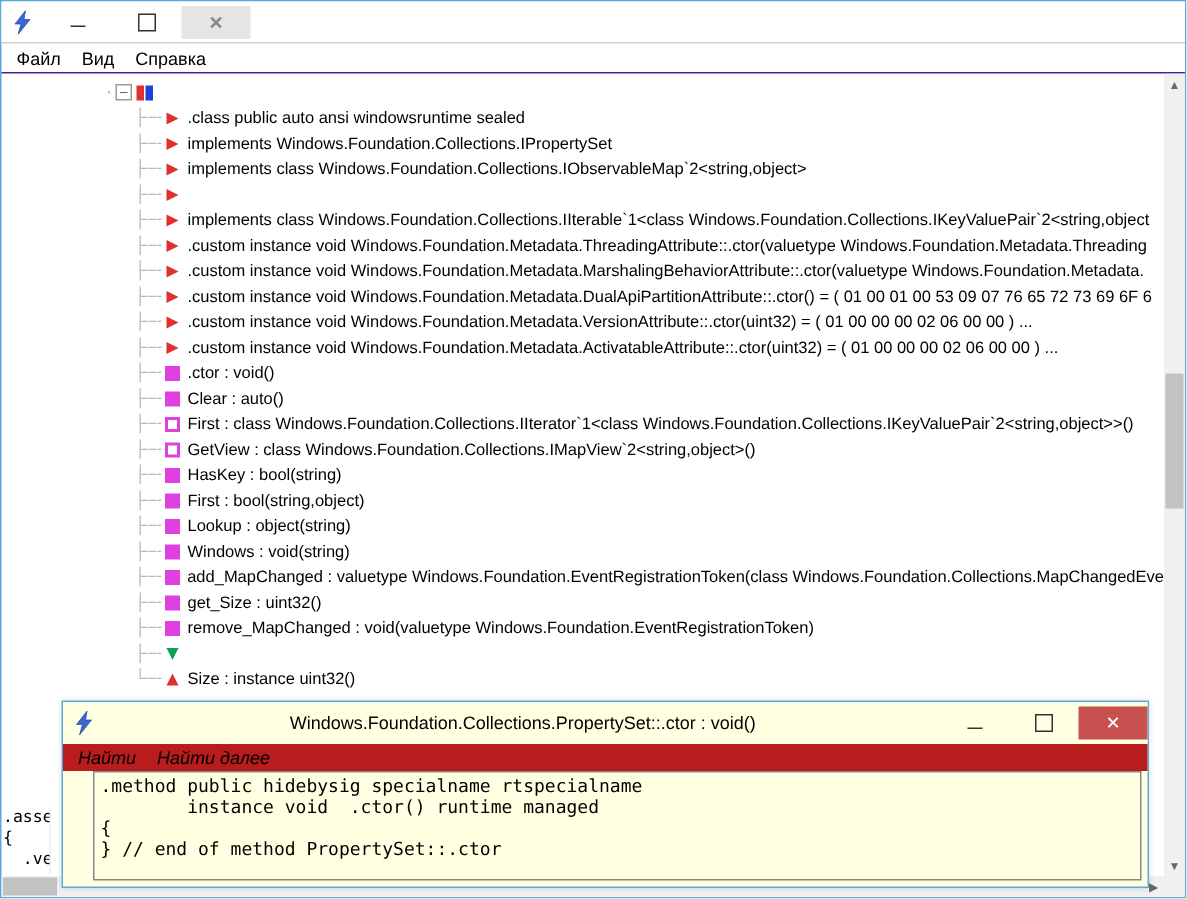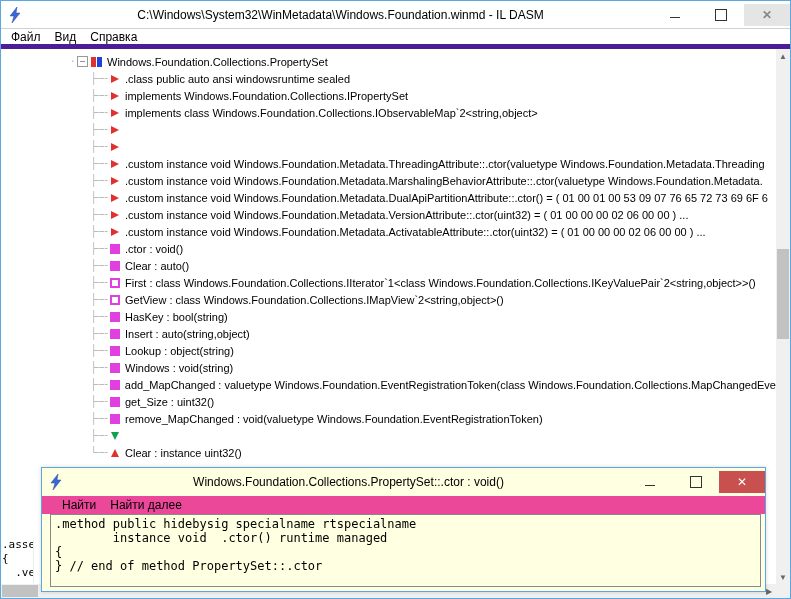--- a/index.html
+++ b/index.html
@@ -10,21 +10,21 @@
   .titlebar { height: 28px; background: #fff; display: flex; align-items: center; border-bottom: 1px solid #d0d0d0; }
   .titlebar .icon-slot { width: 28px; display: flex; justify-content: center; }
   .titlebar .title { flex: 1; text-align: center; font-size: 12px; color: #000; }
   .win-btns { display: flex; }
   .win-btn { width: 46px; height: 22px; display: flex; align-items: center; justify-content: center; font-size: 12px; color: #555; }
   .win-btn.min::before { content: ""; width: 10px; height: 1px; background: #333; position: relative; top: 3px; }
   .win-btn.max::before { content: ""; width: 10px; height: 10px; border: 1px solid #333; }
   .win-btn.close { background: #e5e5e5; color: #888; font-weight: bold; }
   .win-btn.close::before { content: "✕"; font-size: 12px; }
 
-  .menubar { height: 20px; display: flex; align-items: center; padding-left: 10px; gap: 14px; font-size: 12px; color: #000; border-bottom: 5px solid #4c1d95; }
+  .menubar { height: 20px; display: flex; align-items: center; padding-left: 10px; gap: 14px; font-size: 12px; color: #000; border-bottom: 1px solid #4c1d95; }
 
   .content { flex: 1; overflow: hidden; position: relative; }
   .tree-area { position: absolute; left: 0; right: 14px; top: 0; bottom: 14px; overflow: hidden; padding-top: 4px; }
   .vscroll { position: absolute; right: 0; top: 0; bottom: 14px; width: 14px; background: #f0f0f0; }
   .vscroll .thumb { position: absolute; left: 1px; right: 1px; top: 200px; height: 90px; background: #c2c2c2; }
   .vscroll .arr { position: absolute; left: 0; right: 0; height: 14px; display: flex; align-items: center; justify-content: center; font-size: 8px; color: #666; }
   .vscroll .arr.up { top: 0; } .vscroll .arr.dn { bottom: 0; }
   .hscroll { position: absolute; left: 0; right: 14px; bottom: 0; height: 14px; background: #f0f0f0; }
   .hscroll .thumb { position: absolute; top: 1px; bottom: 1px; left: 1px; width: 36px; background: #c2c2c2; }
   .hscroll .arr { position: absolute; top: 0; bottom: 0; width: 14px; display: flex; align-items: center; justify-content: center; font-size: 8px; color: #666; }
@@ -50,36 +50,35 @@
   .il-window { position: absolute; left: 41px; top: 467px; width: 725px; height: 125px; background: #ffffe1; border: 1px solid #5aa8e0; display: flex; flex-direction: column; box-shadow: 0 0 4px rgba(0,0,0,.15); }
   .il-titlebar { height: 28px; background: #ffffe1; display: flex; align-items: center; }
   .il-titlebar .icon-slot { width: 28px; display: flex; justify-content: center; }
   .il-titlebar .title { flex: 1; text-align: center; font-size: 12px; color: #000; }
   .il-btns { display: flex; }
   .il-btn { width: 46px; height: 22px; display: flex; align-items: center; justify-content: center; }
   .il-btn.min::before { content: ""; width: 10px; height: 1px; background: #333; position: relative; top: 3px; }
   .il-btn.max::before { content: ""; width: 10px; height: 10px; border: 1px solid #333; }
   .il-btn.close { background: #c8504f; color: #fff; }
   .il-btn.close::before { content: "✕"; font-size: 12px; color: #fff; }
-  .il-menubar { height: 18px; display: flex; align-items: center; padding-left: 20px; gap: 14px; font-size: 12px; color: #000; background: #ec4899; }
-  .il-body { flex: 1; margin: 0 4px 4px 8px; border: 1px solid #888; background: #ffffe1; font-family: Consolas, monospace; font-size: 12px; color: #000; white-space: pre; padding: 2px 4px; overflow: auto; }
+  .il-menubar { height: 18px; display: flex; align-items: center; padding-left: 10px; gap: 14px; font-size: 12px; color: #000; background: #b91c1c; font-style: italic; }
+  .il-body { flex: 1; margin: 0 4px 4px 20px; border: 1px solid #888; background: #ffffe1; font-family: Consolas, monospace; font-size: 12px; color: #000; white-space: pre; padding: 2px 4px; overflow: auto; }
 
   .bolt-icon svg { display: block; }
 </style>
 </head>
 <body>
 
 <div class="main-window">
   <div class="titlebar">
     <span class="icon-slot bolt-icon">
       <svg width="14" height="16" viewBox="0 0 14 16">
           <polygon points="9,0 2,9 6,9 4,16 12,6 8,6" fill="#3a66d6" stroke="#2a4aa0" stroke-width="0.5"></polygon>
         </svg>
     </span>
-    <span class="title">C:\Windows\System32\WinMetadata\Windows.Foundation.winmd - IL DASM</span>
     <div class="win-btns">
       <div class="win-btn min"></div>
       <div class="win-btn max"></div>
       <div class="win-btn close"></div>
     </div>
   </div>
 
   <div class="menubar">
     <span>Файл</span>
     <span>Вид</span>
@@ -87,21 +86,20 @@
   </div>
 
   <div class="content">
     <div class="tree-area" id="tree-area">
         <div class="tree-row root">
           <span class="conn">·</span>
           <span class="exp-btn">–</span>
           <span class="node-icon">
             <span class="ic-class"></span>
           </span>
-          <span>Windows.Foundation.Collections.PropertySet</span>
         </div>
         <div class="tree-row">
           <span class="conn">├╌╌</span>
           <span class="node-icon">
             <svg width="10" height="10">
               <polygon points="1,1 9,5 1,9" fill="#e03030"></polygon>
             </svg>
           </span>
           <span>.class public auto ansi windowsruntime sealed</span>
         </div>
@@ -131,20 +129,21 @@
             </svg>
           </span>
         </div>
         <div class="tree-row">
           <span class="conn">├╌╌</span>
           <span class="node-icon">
             <svg width="10" height="10">
               <polygon points="1,1 9,5 1,9" fill="#e03030"></polygon>
             </svg>
           </span>
+          <span>implements class Windows.Foundation.Collections.IIterable`1&lt;class Windows.Foundation.Collections.IKeyValuePair`2&lt;string,object</span>
         </div>
         <div class="tree-row">
           <span class="conn">├╌╌</span>
           <span class="node-icon">
             <svg width="10" height="10">
               <polygon points="1,1 9,5 1,9" fill="#e03030"></polygon>
             </svg>
           </span>
           <span>.custom instance void Windows.Foundation.Metadata.ThreadingAttribute::.ctor(valuetype Windows.Foundation.Metadata.Threading</span>
         </div>
@@ -217,21 +216,21 @@
           <span class="node-icon">
             <span class="ic-pink"></span>
           </span>
           <span>HasKey : bool(string)</span>
         </div>
         <div class="tree-row">
           <span class="conn">├╌╌</span>
           <span class="node-icon">
             <span class="ic-pink"></span>
           </span>
-          <span>Insert : auto(string,object)</span>
+          <span>First : bool(string,object)</span>
         </div>
         <div class="tree-row">
           <span class="conn">├╌╌</span>
           <span class="node-icon">
             <span class="ic-pink"></span>
           </span>
           <span>Lookup : object(string)</span>
         </div>
         <div class="tree-row">
           <span class="conn">├╌╌</span>
@@ -269,21 +268,21 @@
             </svg>
           </span>
         </div>
         <div class="tree-row">
           <span class="conn">└╌╌</span>
           <span class="node-icon">
             <svg width="10" height="10">
               <polygon points="5,1 9,9 1,9" fill="#e03030"></polygon>
             </svg>
           </span>
-          <span>Clear : instance uint32()</span>
+          <span>Size : instance uint32()</span>
         </div>
       </div>
     <div class="vscroll">
       <div class="arr up">▲</div>
       <div class="thumb"></div>
       <div class="arr dn">▼</div>
     </div>
     <div class="hscroll">
       <div class="arr lf">◀</div>
       <div class="thumb"></div>

